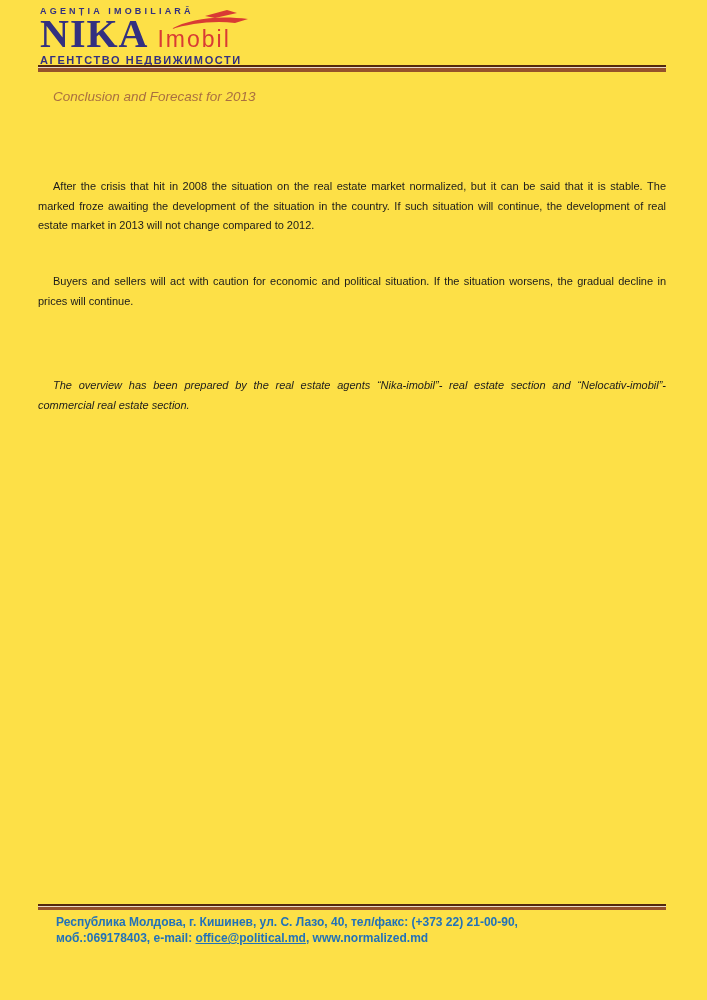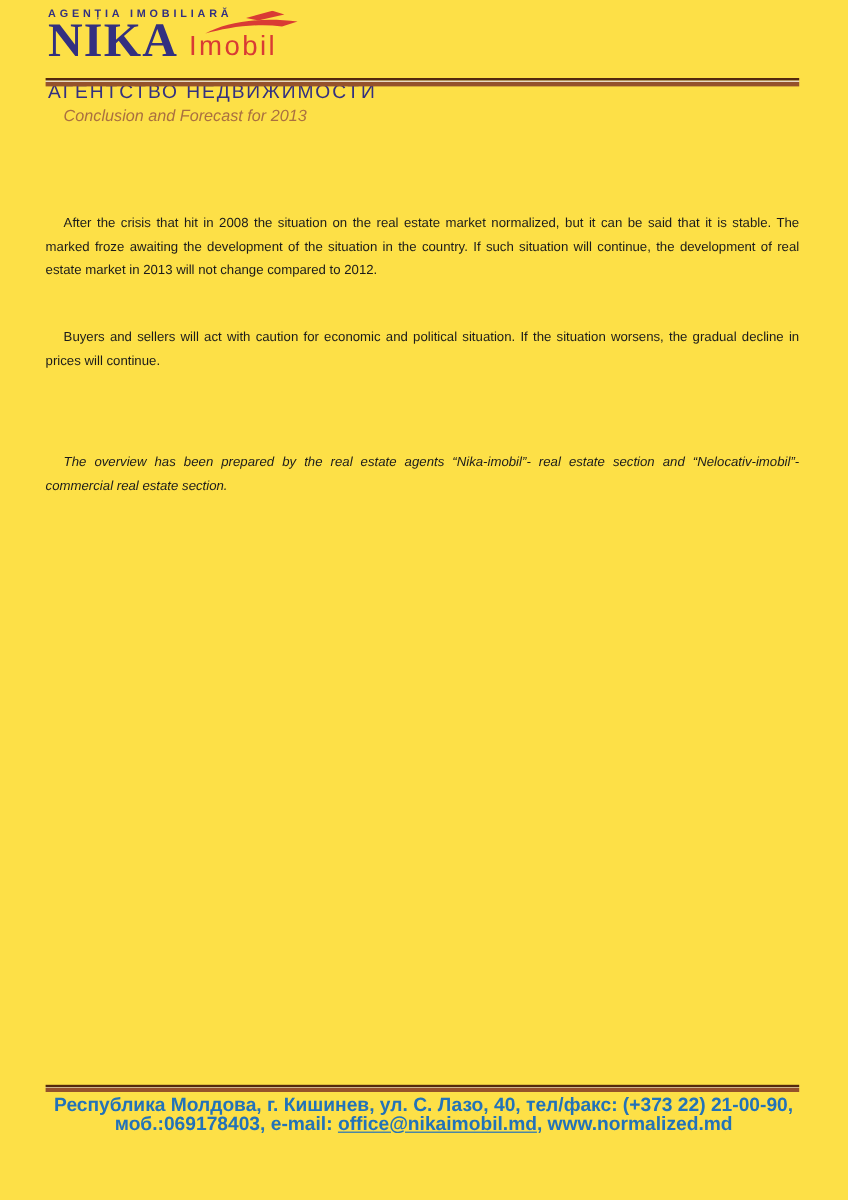--- a/index.html
+++ b/index.html
@@ -57,23 +57,23 @@
     margin-top: 48px;
   }
   .logo-swoosh {
     position: absolute;
     top: -6px;
     left: 14px;
     width: 78px;
     height: 20px;
   }
   .logo-bottomline {
-    margin-top: 18px;
-    font-size: 16px;
-    font-weight: normal;
+    margin-top: 3px;
+    font-size: 11px;
+    font-weight: bold;
     letter-spacing: 1.6px;
     color: #333080;
     white-space: nowrap;
   }
 
   
   .hrule {
     position: absolute;
     left: 38px;
     width: 628px;
@@ -103,25 +103,25 @@
     text-align: justify;
     text-indent: 15px;
   }
   .para-1 { top: 177px; }
   .para-2 { top: 272px; }
   .para-3 { top: 376px; font-style: italic; }
 
   
   .footer-text {
     position: absolute;
-    left: 40px;
+    left: 56px;
     top: 914px;
     width: 626px;
-    text-align: center;
-    font-size: 16px;
+    text-align: left;
+    font-size: 12px;
     font-weight: bold;
     line-height: 16px;
     color: #2272b9;
   }
   .footer-email {
     text-decoration: underline;
     color: #2272b9;
     cursor: pointer;
   }
 </style>
@@ -150,16 +150,16 @@
   <div class="doc-heading">Conclusion and Forecast for 2013</div>
 
   <p class="para para-1">After the crisis that hit in 2008 the situation on the real estate market normalized, but it can be said that it is stable. The marked froze awaiting the development of the situation in the country. If such situation will continue, the development of real estate market in 2013 will not change compared to 2012.</p>
   <p class="para para-3">The overview has been prepared by the real estate agents “Nika-imobil”- real estate section and “Nelocativ-imobil”- commercial real estate section.</p>
   <p class="para para-2">Buyers and sellers will act with caution for economic and political situation. If the situation worsens, the gradual decline in prices will continue.</p>
 
   <div class="hrule hrule-bottom"></div>
 
   <div class="footer-text">
     <div>Республика Молдова, г. Кишинев, ул. С. Лазо, 40, тел/факс: (+373 22) 21-00-90,</div>
-    <div><span>моб.:069178403, e-mail: </span><span class="footer-email">office@nikaimobil.md</span><span>, www.normalized.md</span></div>
+    <div><span>моб.:069178403, e-mail: </span><span class="footer-email">office@political.md</span><span>, www.normalized.md</span></div>
   </div>
 
 </div>
 
 </body></html>

